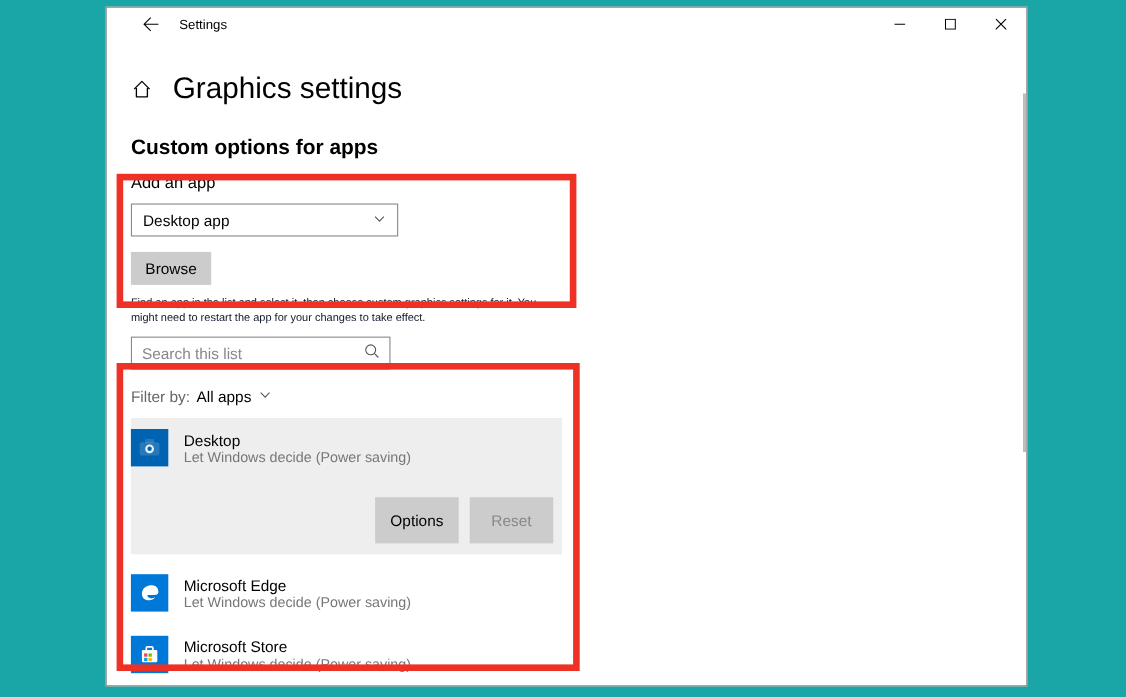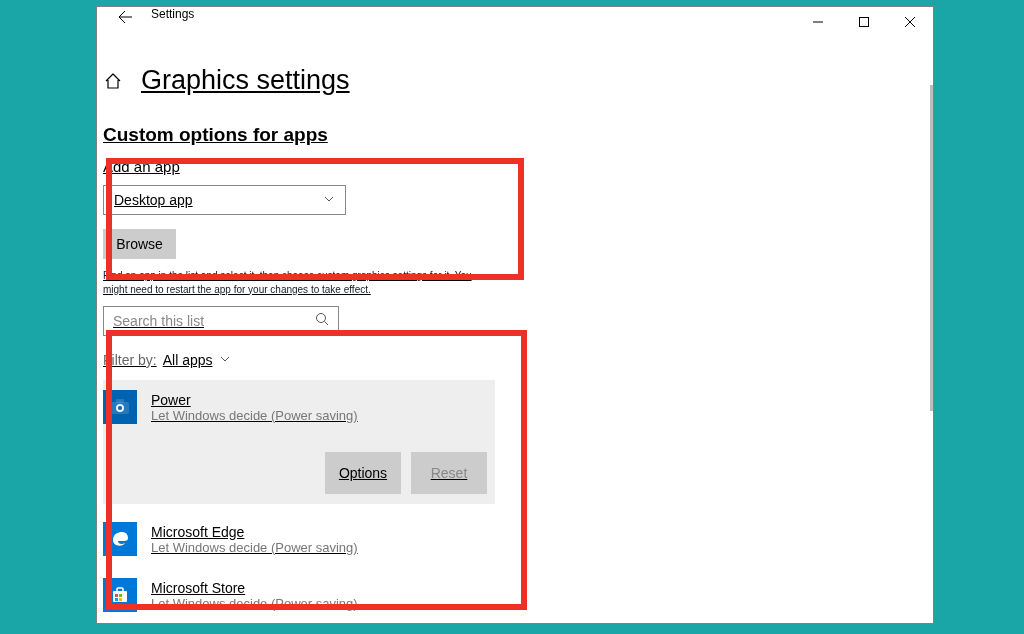--- a/index.html
+++ b/index.html
@@ -8,22 +8,22 @@
     position: absolute;
     left: 96px; top: 6px;
     width: 838px; height: 618px;
     background: #ffffff;
     border: 1px solid #808080;
     overflow: hidden;
   }
   .titlebar {
     height: 30px;
     display: flex;
-    align-items: flex-start;
-    padding-left: 18px;
+    align-items: center;
+    padding-left: 30px;
     position: relative;
   }
   .back-btn {
     width: 20px; height: 20px;
     display: flex; align-items: center; justify-content: center;
     cursor: pointer;
   }
   .app-title {
     margin-left: 16px;
     font-size: 12px;
@@ -33,25 +33,24 @@
     position: absolute;
     right: 0; top: 0;
     display: flex;
   }
   .win-btn {
     width: 46px; height: 30px;
     display: flex; align-items: center; justify-content: center;
     cursor: pointer;
   }
   .content {
-    padding: 28px 0 0 6px;
+    padding: 28px 0 0 22px;
     position: relative;
     height: calc(100% - 30px);
     overflow: hidden;
-    text-decoration: underline;
   }
   .page-head {
     display: flex;
     align-items: center;
     gap: 18px;
     margin-bottom: 28px;
   }
   .home-icon { display:flex; align-items:center; justify-content:center; cursor:pointer; }
   .page-title {
     font-size: 27px;
@@ -215,21 +214,21 @@
           <div class="app-row">
             <div class="app-icon" style="background:#0063b1">
               <svg width="20" height="16" viewBox="0 0 20 16">
                   <rect x="1" y="3" width="18" height="12" rx="2" fill="#fff" opacity="0.15"></rect>
                   <circle cx="10" cy="9" r="4" fill="#fff" opacity="0.9"></circle>
                   <circle cx="10" cy="9" r="2" fill="#0063b1"></circle>
                   <rect x="6" y="0" width="8" height="4" rx="1" fill="#fff" opacity="0.15"></rect>
                 </svg>
             </div>
             <div class="app-text">
-              <div class="app-name">Power</div>
+              <div class="app-name">Desktop</div>
               <div class="app-sub">Let Windows decide (Power saving)</div>
             </div>
           </div>
           <div class="item-actions">
             <button class="act-btn">Options</button>
             <button class="act-btn disabled">Reset</button>
           </div>
         </div>
 
         <div class="app-item" style="margin-top:12px">

